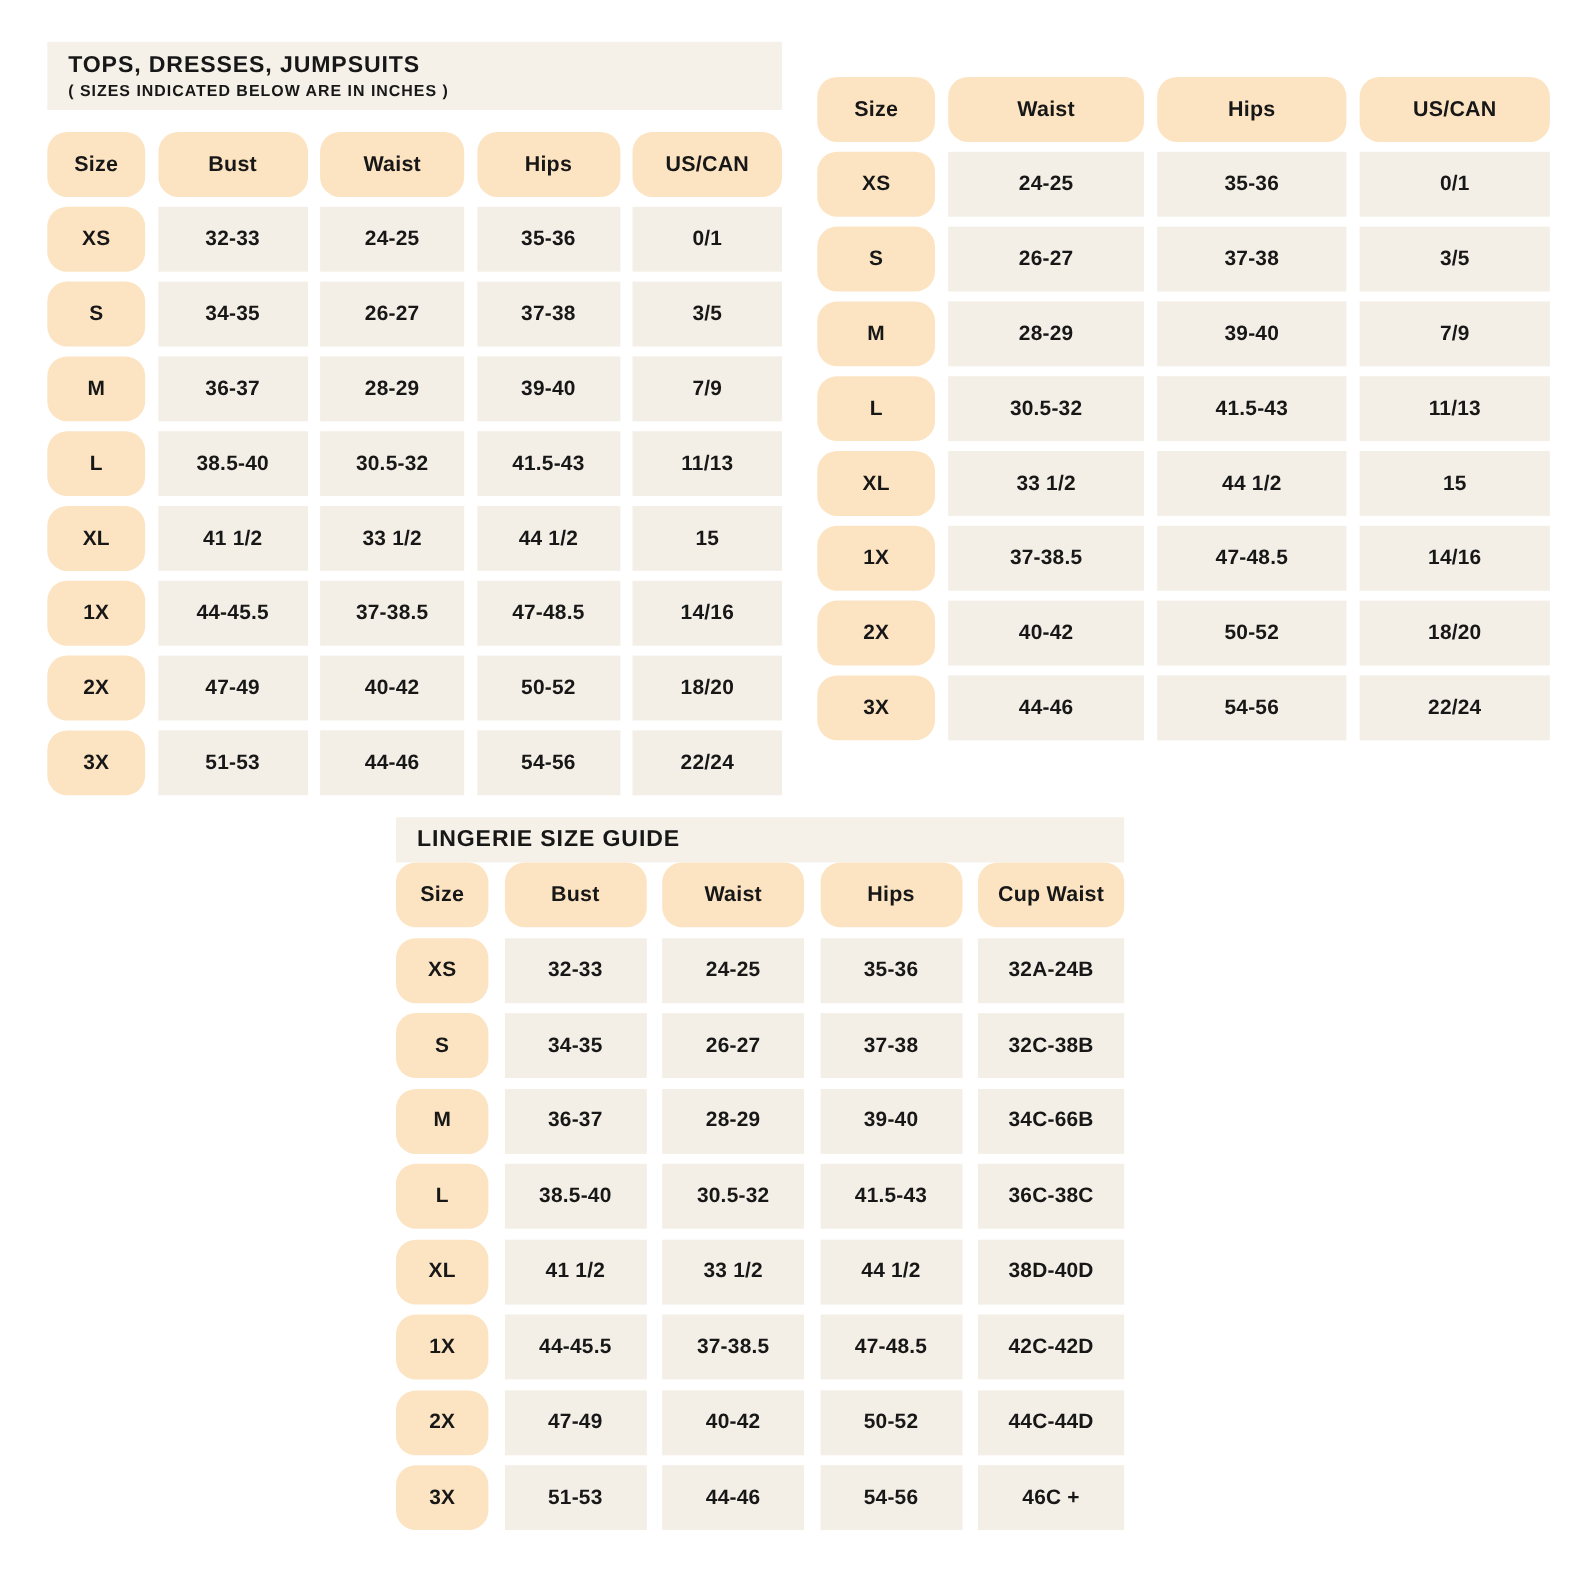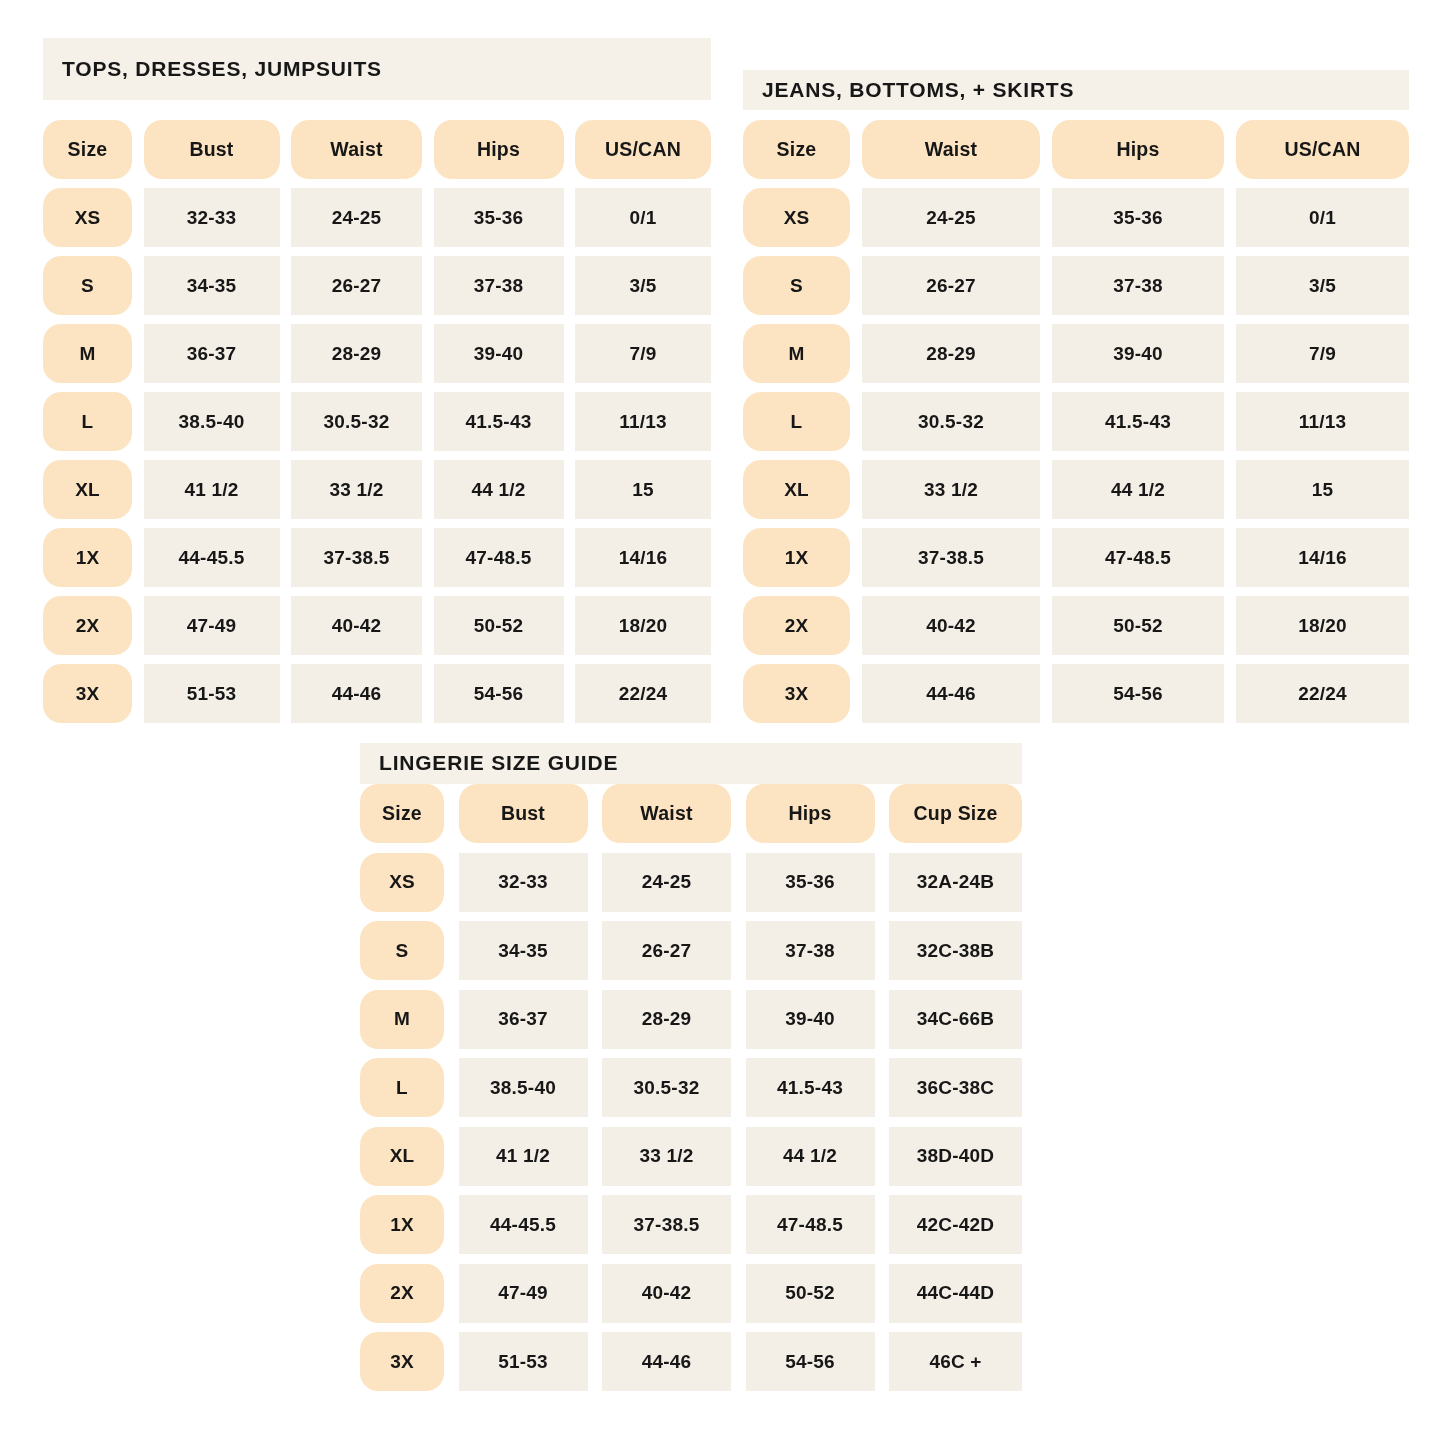--- a/index.html
+++ b/index.html
@@ -64,20 +64,21 @@
   .cell.head { font-size: 19.5px; }
 </style>
 </head>
 <body>
 
 <div class="sheet">
 
   <section class="size-table" id="t1">
     <header class="title-bar">
       <div class="table-title">TOPS, DRESSES, JUMPSUITS</div>
+      <div class="table-subtitle">( SIZES INDICATED BELOW ARE IN INCHES )</div>
     </header>
     <div class="grid">
       <div class="cell head">Size</div>
       <div class="cell head">Bust</div>
       <div class="cell head">Waist</div>
       <div class="cell head">Hips</div>
       <div class="cell head">US/CAN</div>
 
       <div class="cell size">XS</div>
       <div class="cell">32-33</div>
@@ -123,23 +124,20 @@
 
       <div class="cell size">3X</div>
       <div class="cell">51-53</div>
       <div class="cell">44-46</div>
       <div class="cell">54-56</div>
       <div class="cell">22/24</div>
     </div>
   </section>
 
   <section class="size-table" id="t2">
-    <header class="title-bar">
-      <div class="table-title">JEANS, BOTTOMS, + SKIRTS</div>
-    </header>
     <div class="grid">
       <div class="cell head">Size</div>
       <div class="cell head">Waist</div>
       <div class="cell head">Hips</div>
       <div class="cell head">US/CAN</div>
 
       <div class="cell size">XS</div>
       <div class="cell">24-25</div>
       <div class="cell">35-36</div>
       <div class="cell">0/1</div>
@@ -183,21 +181,21 @@
 
   <section class="size-table" id="t3">
     <header class="title-bar">
       <div class="table-title">LINGERIE SIZE GUIDE</div>
     </header>
     <div class="grid">
       <div class="cell head">Size</div>
       <div class="cell head">Bust</div>
       <div class="cell head">Waist</div>
       <div class="cell head">Hips</div>
-      <div class="cell head">Cup Size</div>
+      <div class="cell head">Cup Waist</div>
 
       <div class="cell size">XS</div>
       <div class="cell">32-33</div>
       <div class="cell">24-25</div>
       <div class="cell">35-36</div>
       <div class="cell">32A-24B</div>
 
       <div class="cell size">S</div>
       <div class="cell">34-35</div>
       <div class="cell">26-27</div>

